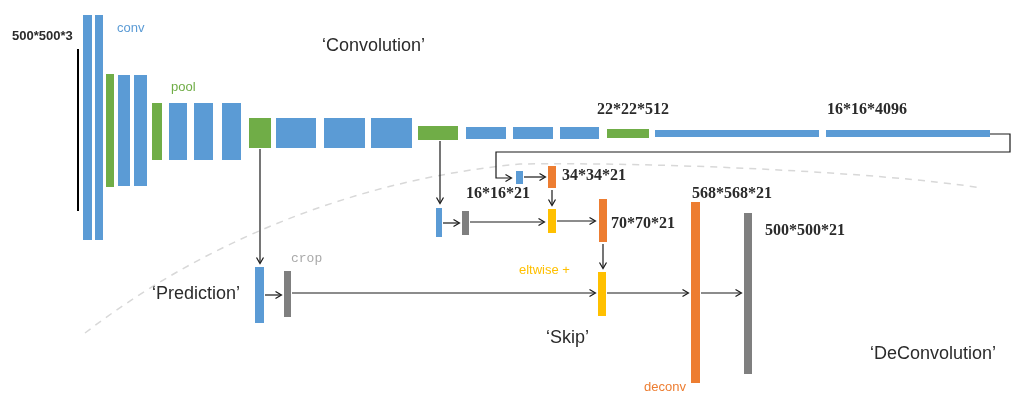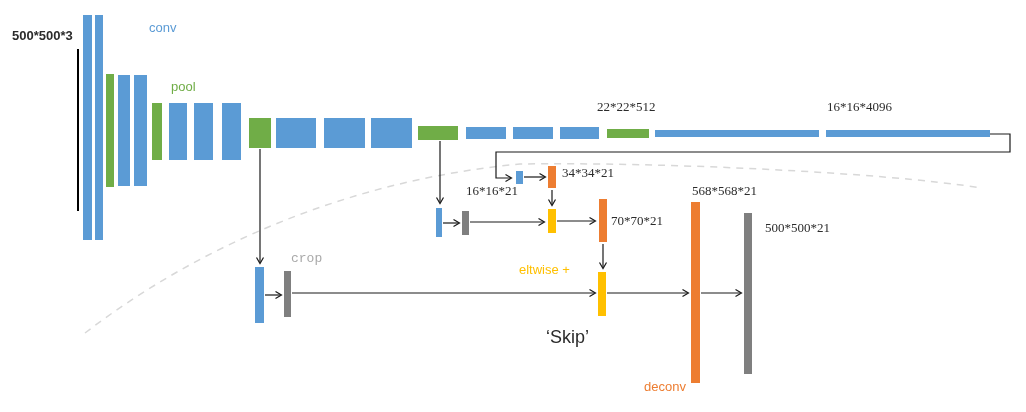--- a/index.html
+++ b/index.html
@@ -12,21 +12,21 @@
     overflow: hidden;
   }
   .bar { position: absolute; }
   .bar-blue   { background: var(--conv-blue); }
   .bar-green  { background: var(--pool-green); }
   .bar-orange { background: var(--deconv-orange); }
   .bar-gold   { background: var(--eltwise-gold); }
   .bar-gray   { background: var(--crop-gray); }
   .bar-black  { background: #000000; }
   .lbl { position: absolute; white-space: nowrap; color: var(--text-dark); line-height: 1.1; }
-  .dims  { font-family: "Liberation Serif", serif; font-size: 13px; }
+  .dims  { font-family: "Liberation Serif", serif; font-size: 16px; font-weight: bold; }
   .dims-sans { font-size: 13px; font-weight: bold; }
   .title { font-size: 18px; }
   .small { font-size: 13px; }
   .c-blue   { color: var(--conv-blue); }
   .c-green  { color: var(--pool-green); margin-left: 13px; }
   .c-orange { color: var(--deconv-orange); margin-top: 15px; }
   .c-gold   { color: var(--eltwise-gold); }
   .c-gray   { color: var(--label-gray); font-family: Liberation Mono, monospace; }
   svg.overlay { position: absolute; left: 0; top: 0; pointer-events: none; }
   .arrow  { stroke: #1a1a1a; stroke-width: 1.2; fill: none; }
@@ -90,27 +90,30 @@
   <div class="bar bar-gray" style="left:462px;top:211px;width:7px;height:24px;"></div>
   <div class="bar bar-gold" style="left:548px;top:209px;width:8px;height:24px;"></div>
   <div class="bar bar-orange" style="left:599px;top:199px;width:8px;height:43px;"></div>
   <div class="bar bar-gold" style="left:598px;top:272px;width:8px;height:44px;"></div>
   <div class="bar bar-blue" style="left:255px;top:267px;width:9px;height:56px;"></div>
   <div class="bar bar-gray" style="left:284px;top:271px;width:7px;height:46px;"></div>
   <div class="bar bar-orange" style="left:691px;top:202px;width:9px;height:181px;"></div>
   <div class="bar bar-gray" style="left:744px;top:213px;width:8px;height:161px;"></div>
 
   <div class="lbl dims-sans" style="left:12px;top:29px;">500*500*3</div>
-  <div class="lbl small c-blue" style="left:117px;top:21px;margin-left:32px;">conv</div>
+  <div class="lbl small c-blue" style="left:117px;top:21px;">conv</div>
   <div class="lbl small c-green" style="left:158px;top:80px;">pool</div>
+  <div class="lbl title" style="left:322px;top:36px;">‘Convolution’</div>
   <div class="lbl dims" style="left:597px;top:100px;">22*22*512</div>
   <div class="lbl dims" style="left:827px;top:100px;">16*16*4096</div>
   <div class="lbl dims" style="left:466px;top:184px;">16*16*21</div>
   <div class="lbl dims" style="left:562px;top:166px;">34*34*21</div>
   <div class="lbl dims" style="left:611px;top:214px;">70*70*21</div>
   <div class="lbl small c-gold" style="left:519px;top:243px;margin-top:20px;">eltwise +</div>
   <div class="lbl small c-gray" style="left:291px;top:252px;">crop</div>
+  <div class="lbl title" style="left:152px;top:284px;">‘Prediction’</div>
   <div class="lbl title" style="left:546px;top:328px;">‘Skip’</div>
   <div class="lbl dims" style="left:692px;top:184px;">568*568*21</div>
   <div class="lbl dims" style="left:765px;top:221px;">500*500*21</div>
   <div class="lbl small c-orange" style="left:644px;top:365px;">deconv</div>
+  <div class="lbl title" style="left:870px;top:344px;">‘DeConvolution’</div>
 
 </div>
 
 </body></html>

